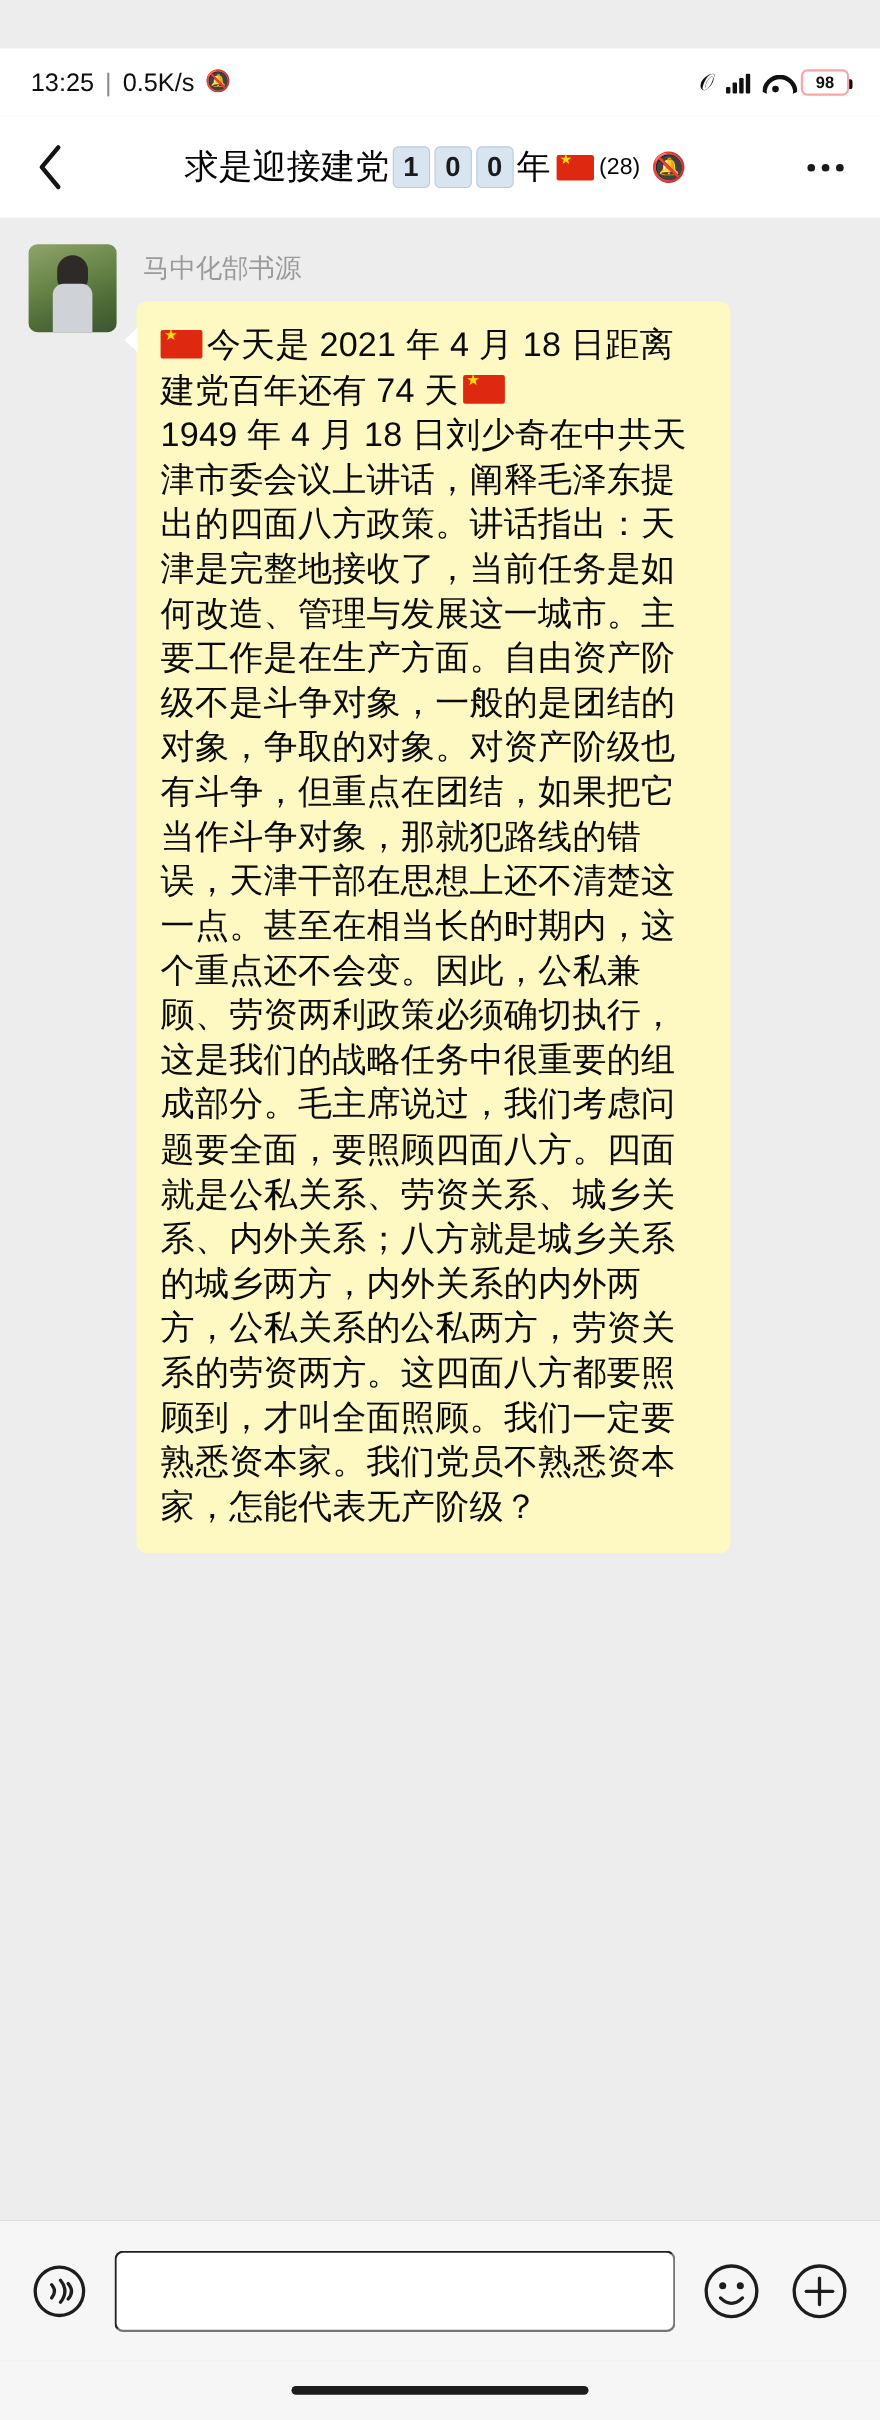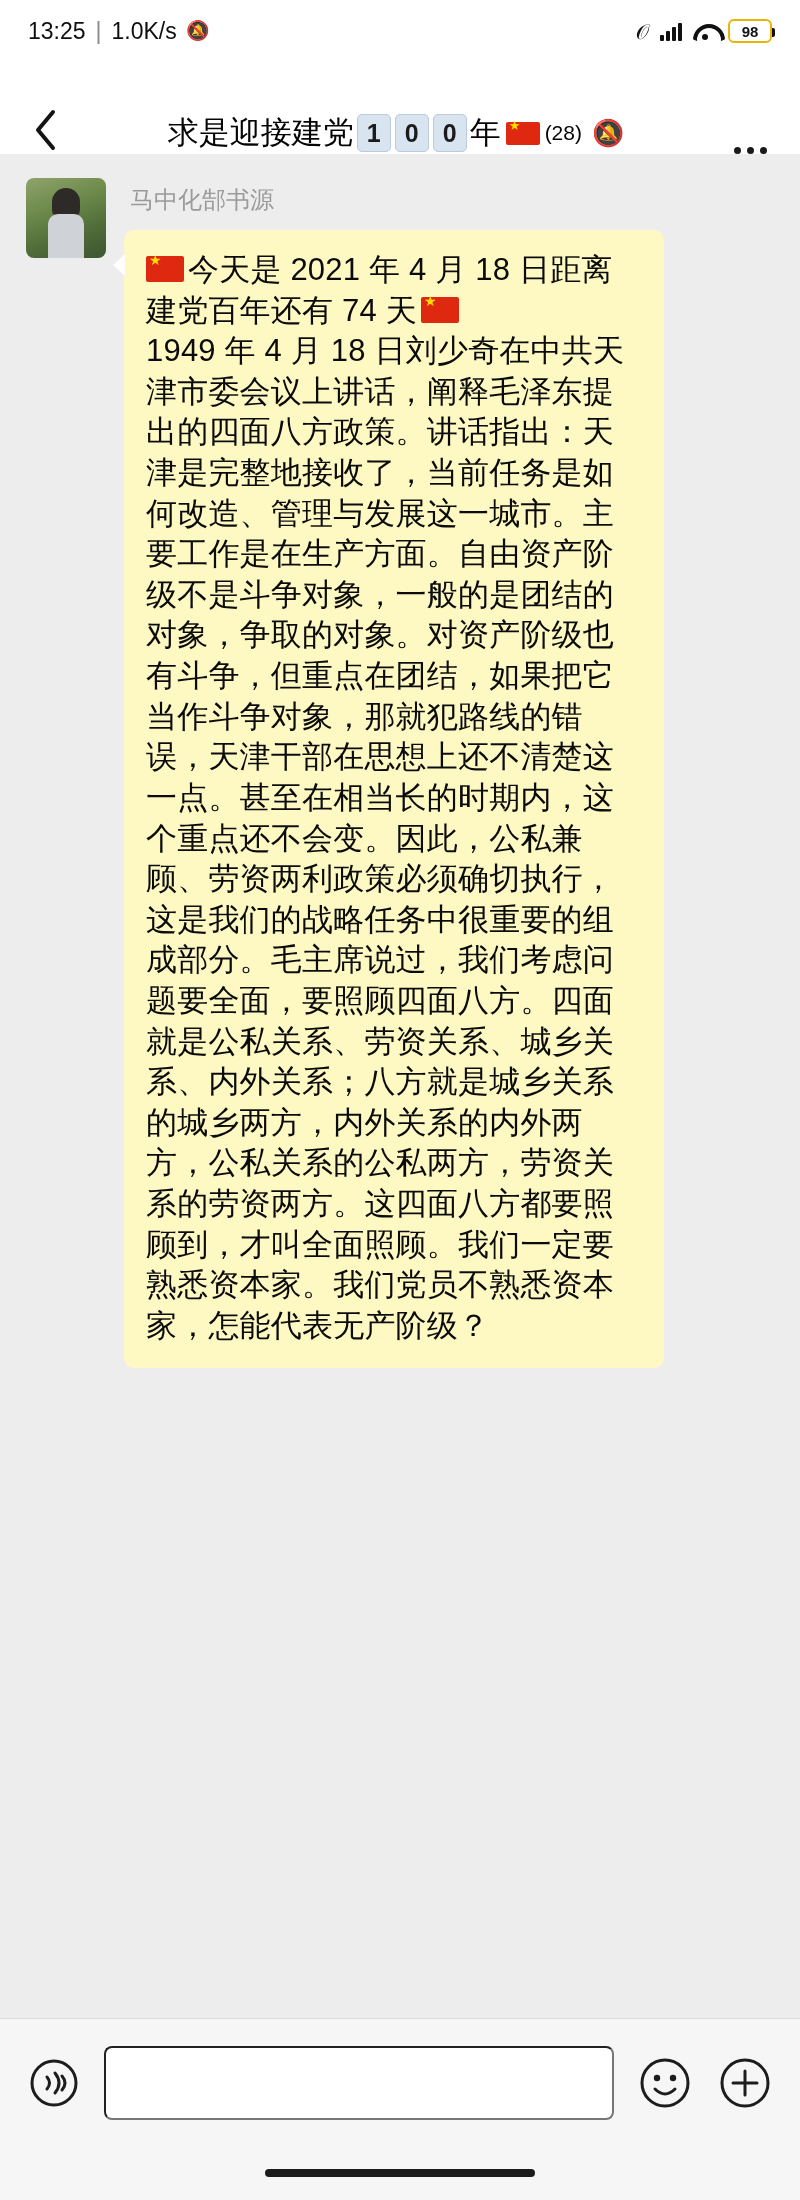--- a/index.html
+++ b/index.html
@@ -24,20 +24,21 @@
 
   
   .statusbar {
     height: 62px;
     background: #ffffff;
     display: flex;
     align-items: center;
     padding: 0 28px;
     box-sizing: border-box;
     flex: 0 0 auto;
+    margin-top: 44px;
   }
   .status-left {
     display: flex;
     align-items: center;
     gap: 10px;
     font-size: 23px;
     color: #0e0e0e;
     font-weight: 500;
   }
   .status-sep {
@@ -89,21 +90,21 @@
     content: "";
     position: absolute;
     left: 9px; top: 12px;
     width: 6px; height: 6px;
     background: #111;
     border-radius: 50%;
   }
   .battery {
     width: 44px;
     height: 24px;
-    border: 2px solid #eab308;
+    border: 2px solid #fca5a5;
     border-radius: 6px;
     position: relative;
     display: flex;
     align-items: center;
     justify-content: center;
     box-sizing: border-box;
     text-align: center;
   }
   .battery::after {
     content: "";
@@ -123,21 +124,21 @@
   .mute-icon {
     font-size: 19px;
     transform: translateY(-1px);
   }
 
   
   .navbar {
     height: 92px;
     background: #ffffff;
     display: flex;
-    align-items: flex-end;
+    align-items: center;
     padding: 0 22px;
     box-sizing: border-box;
     flex: 0 0 auto;
   }
   .back {
     width: 48px;
     height: 48px;
     display: flex;
     align-items: center;
     justify-content: center;
@@ -360,21 +361,21 @@
 </style>
 </head>
 <body>
 
 <div class="phone">
 
   <div class="statusbar">
     <div class="status-left">
       <span>13:25</span>
       <span class="status-sep">|</span>
-      <span>1.0K/s</span>
+      <span>0.5K/s</span>
       <span class="ic mute-icon">🔕</span>
     </div>
     <div class="status-right">
       <span class="ic bt-icon">𝒪</span>
       <span class="sig">
           <i></i>
           <i></i>
           <i></i>
           <i></i>
         </span>

